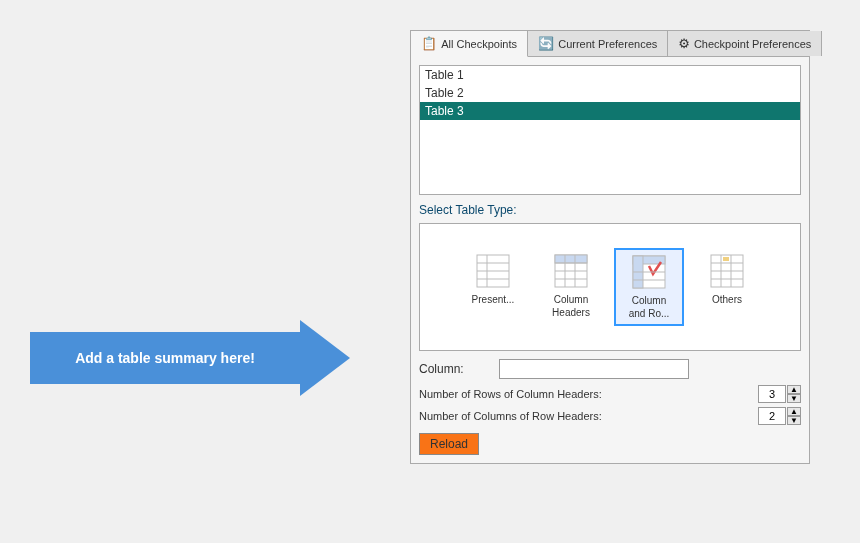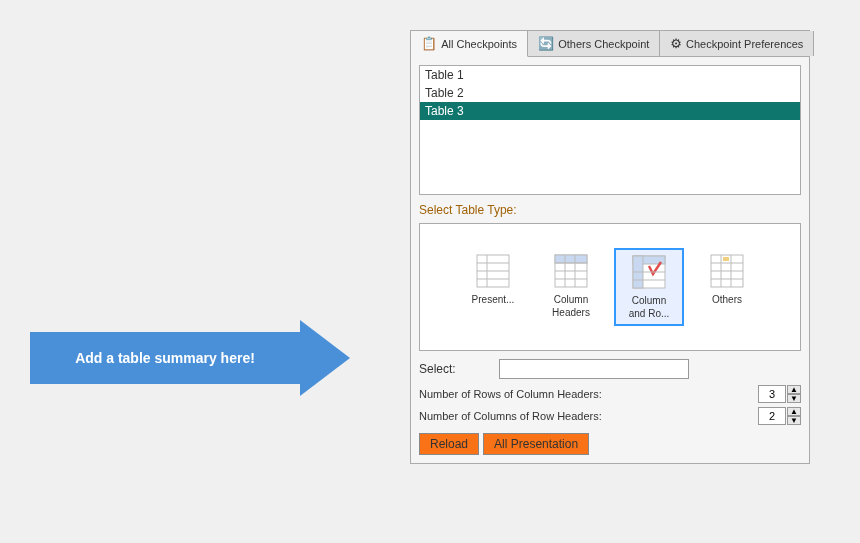--- a/index.html
+++ b/index.html
@@ -108,21 +108,21 @@
     }
     .table-list-item.selected {
       background: #0f766e;
       color: white;
     }
 
     
     .section-label {
       font-size: 12px;
       margin-bottom: 6px;
-      color: #a16207;
+      color: #0c4a6e;
     }
 
     .table-type-area {
       border: 1px solid #aaa;
       background: white;
       padding: 24px;
       margin-bottom: 8px;
     }
     .table-types {
       display: flex;
@@ -248,21 +248,21 @@
 
 <div class="panel">
 
   <div class="tabs">
     <div class="tab active">
       <span class="tab-icon">📋</span>
       <span>All Checkpoints</span>
     </div>
     <div class="tab">
       <span class="tab-icon">🔄</span>
-      <span>Others Checkpoint</span>
+      <span>Current Preferences</span>
     </div>
     <div class="tab">
       <span class="tab-icon">⚙</span>
       <span>Checkpoint Preferences</span>
     </div>
   </div>
 
   <div class="content">
 
     <div class="table-list">
@@ -323,21 +323,21 @@
             <line x1="22" y1="2" x2="22" y2="34" stroke="#bbb" stroke-width="1"></line>
             <rect x="14" y="4" width="6" height="4" fill="#f0d080"></rect>
           </svg>
           <span class="table-type-label">Others</span>
         </div>
 
       </div>
     </div>
 
     <div class="form-row">
-      <span class="form-label">Select:</span>
+      <span class="form-label">Column:</span>
       <input class="form-input summary-input" type="text" value="" style="">
     </div>
 
     <div class="spinner-row">
       <span class="spinner-label">Number of Rows of Column Headers:</span>
       <div class="spinner-container">
         <input class="spinner-input form-input" type="text" value="3" style="">
         <div class="spinner-buttons">
           <button class="spinner-btn">▲</button>
           <button class="spinner-btn">▼</button>
@@ -351,17 +351,16 @@
         <input class="spinner-input form-input" type="text" value="2" style="">
         <div class="spinner-buttons">
           <button class="spinner-btn">▲</button>
           <button class="spinner-btn">▼</button>
         </div>
       </div>
     </div>
 
     <div class="bottom-buttons">
       <button class="btn">Reload</button>
-      <button class="btn">All Presentation</button>
     </div>
 
   </div>
 </div>
 
 </body></html>

